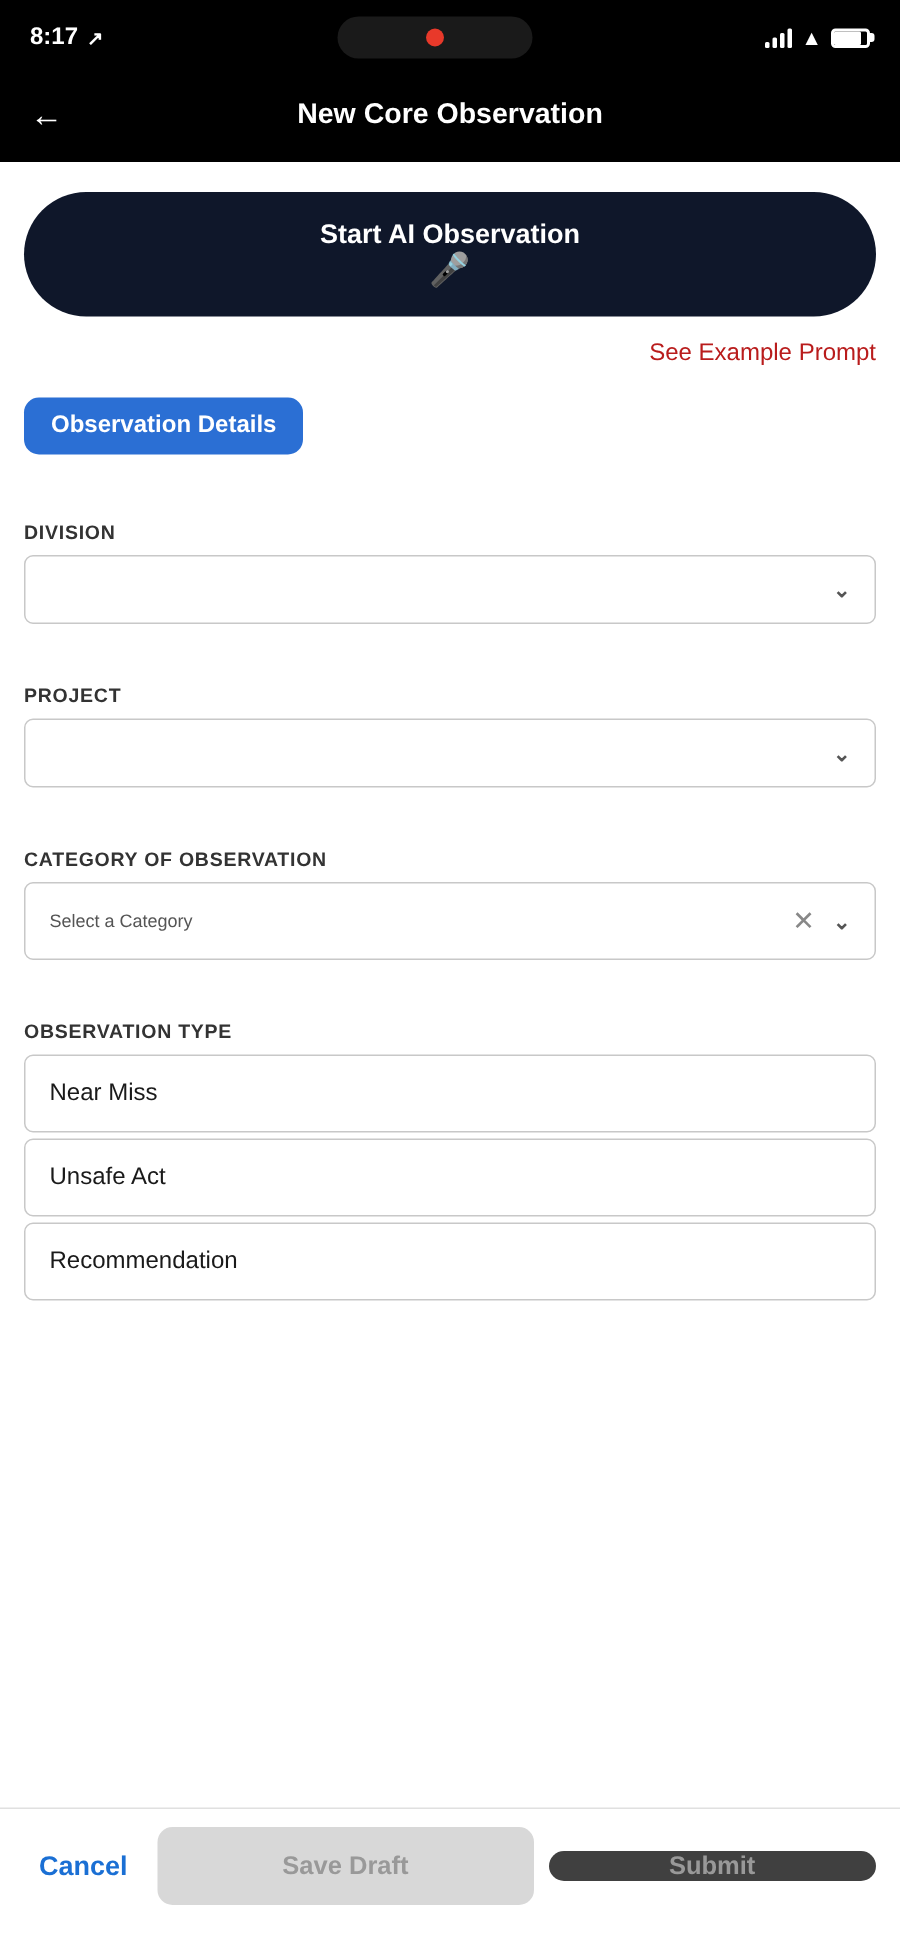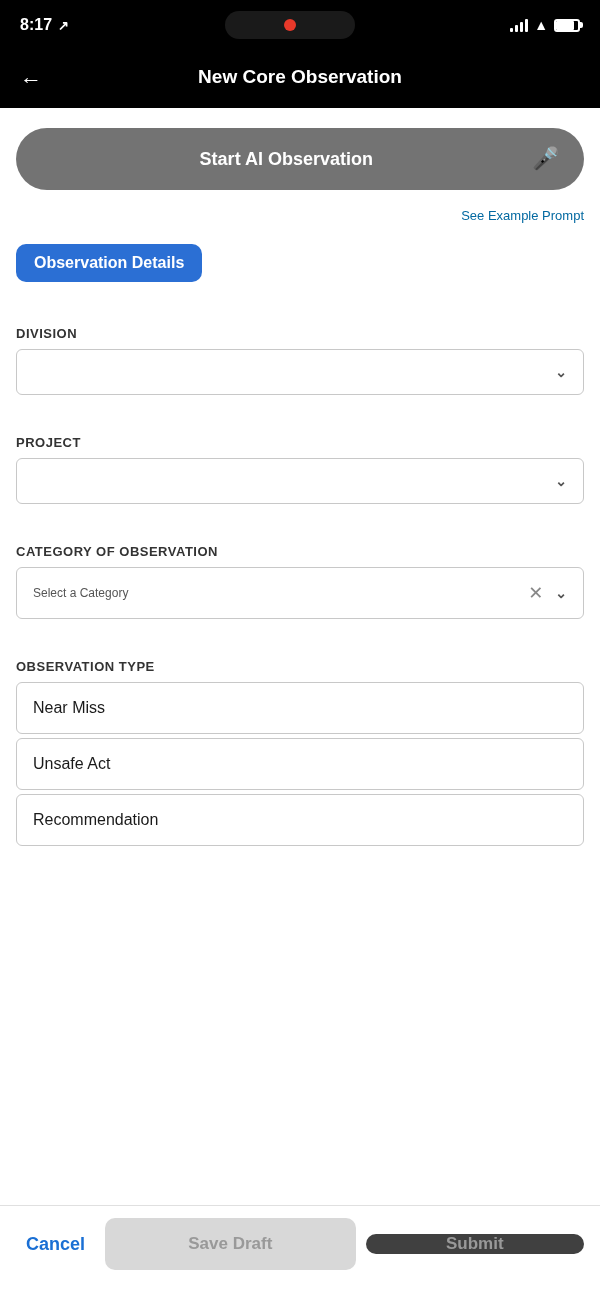--- a/index.html
+++ b/index.html
@@ -122,30 +122,31 @@
       text-align: center;
     }
 
     
     .content {
       padding: 20px 16px 0;
     }
 
     
     .ai-button {
-      background: #737373;
+      background: #0f172a;
       border-radius: 50px;
       width: 100%;
       padding: 18px 24px;
       display: flex;
       align-items: center;
       justify-content: space-between;
       cursor: pointer;
       border: none;
       margin-bottom: 16px;
+      flex-direction: column;
     }
     .ai-button-text {
       color: white;
       font-size: 18px;
       font-weight: 600;
       flex: 1;
       text-align: center;
     }
     .mic-icon {
       color: white;
@@ -159,22 +160,22 @@
       line-height: 1.5;
       margin-bottom: 10px;
     }
 
     
     .example-prompt-link {
       text-align: right;
       margin-bottom: 20px;
     }
     .example-prompt-link a {
-      color: #0369a1;
-      font-size: 13px;
+      color: #b91c1c;
+      font-size: 16px;
       text-decoration: none;
       cursor: pointer;
     }
 
     
     .obs-details-badge {
       background: #2b6fd4;
       color: white;
       padding: 10px 18px;
       border-radius: 10px;

